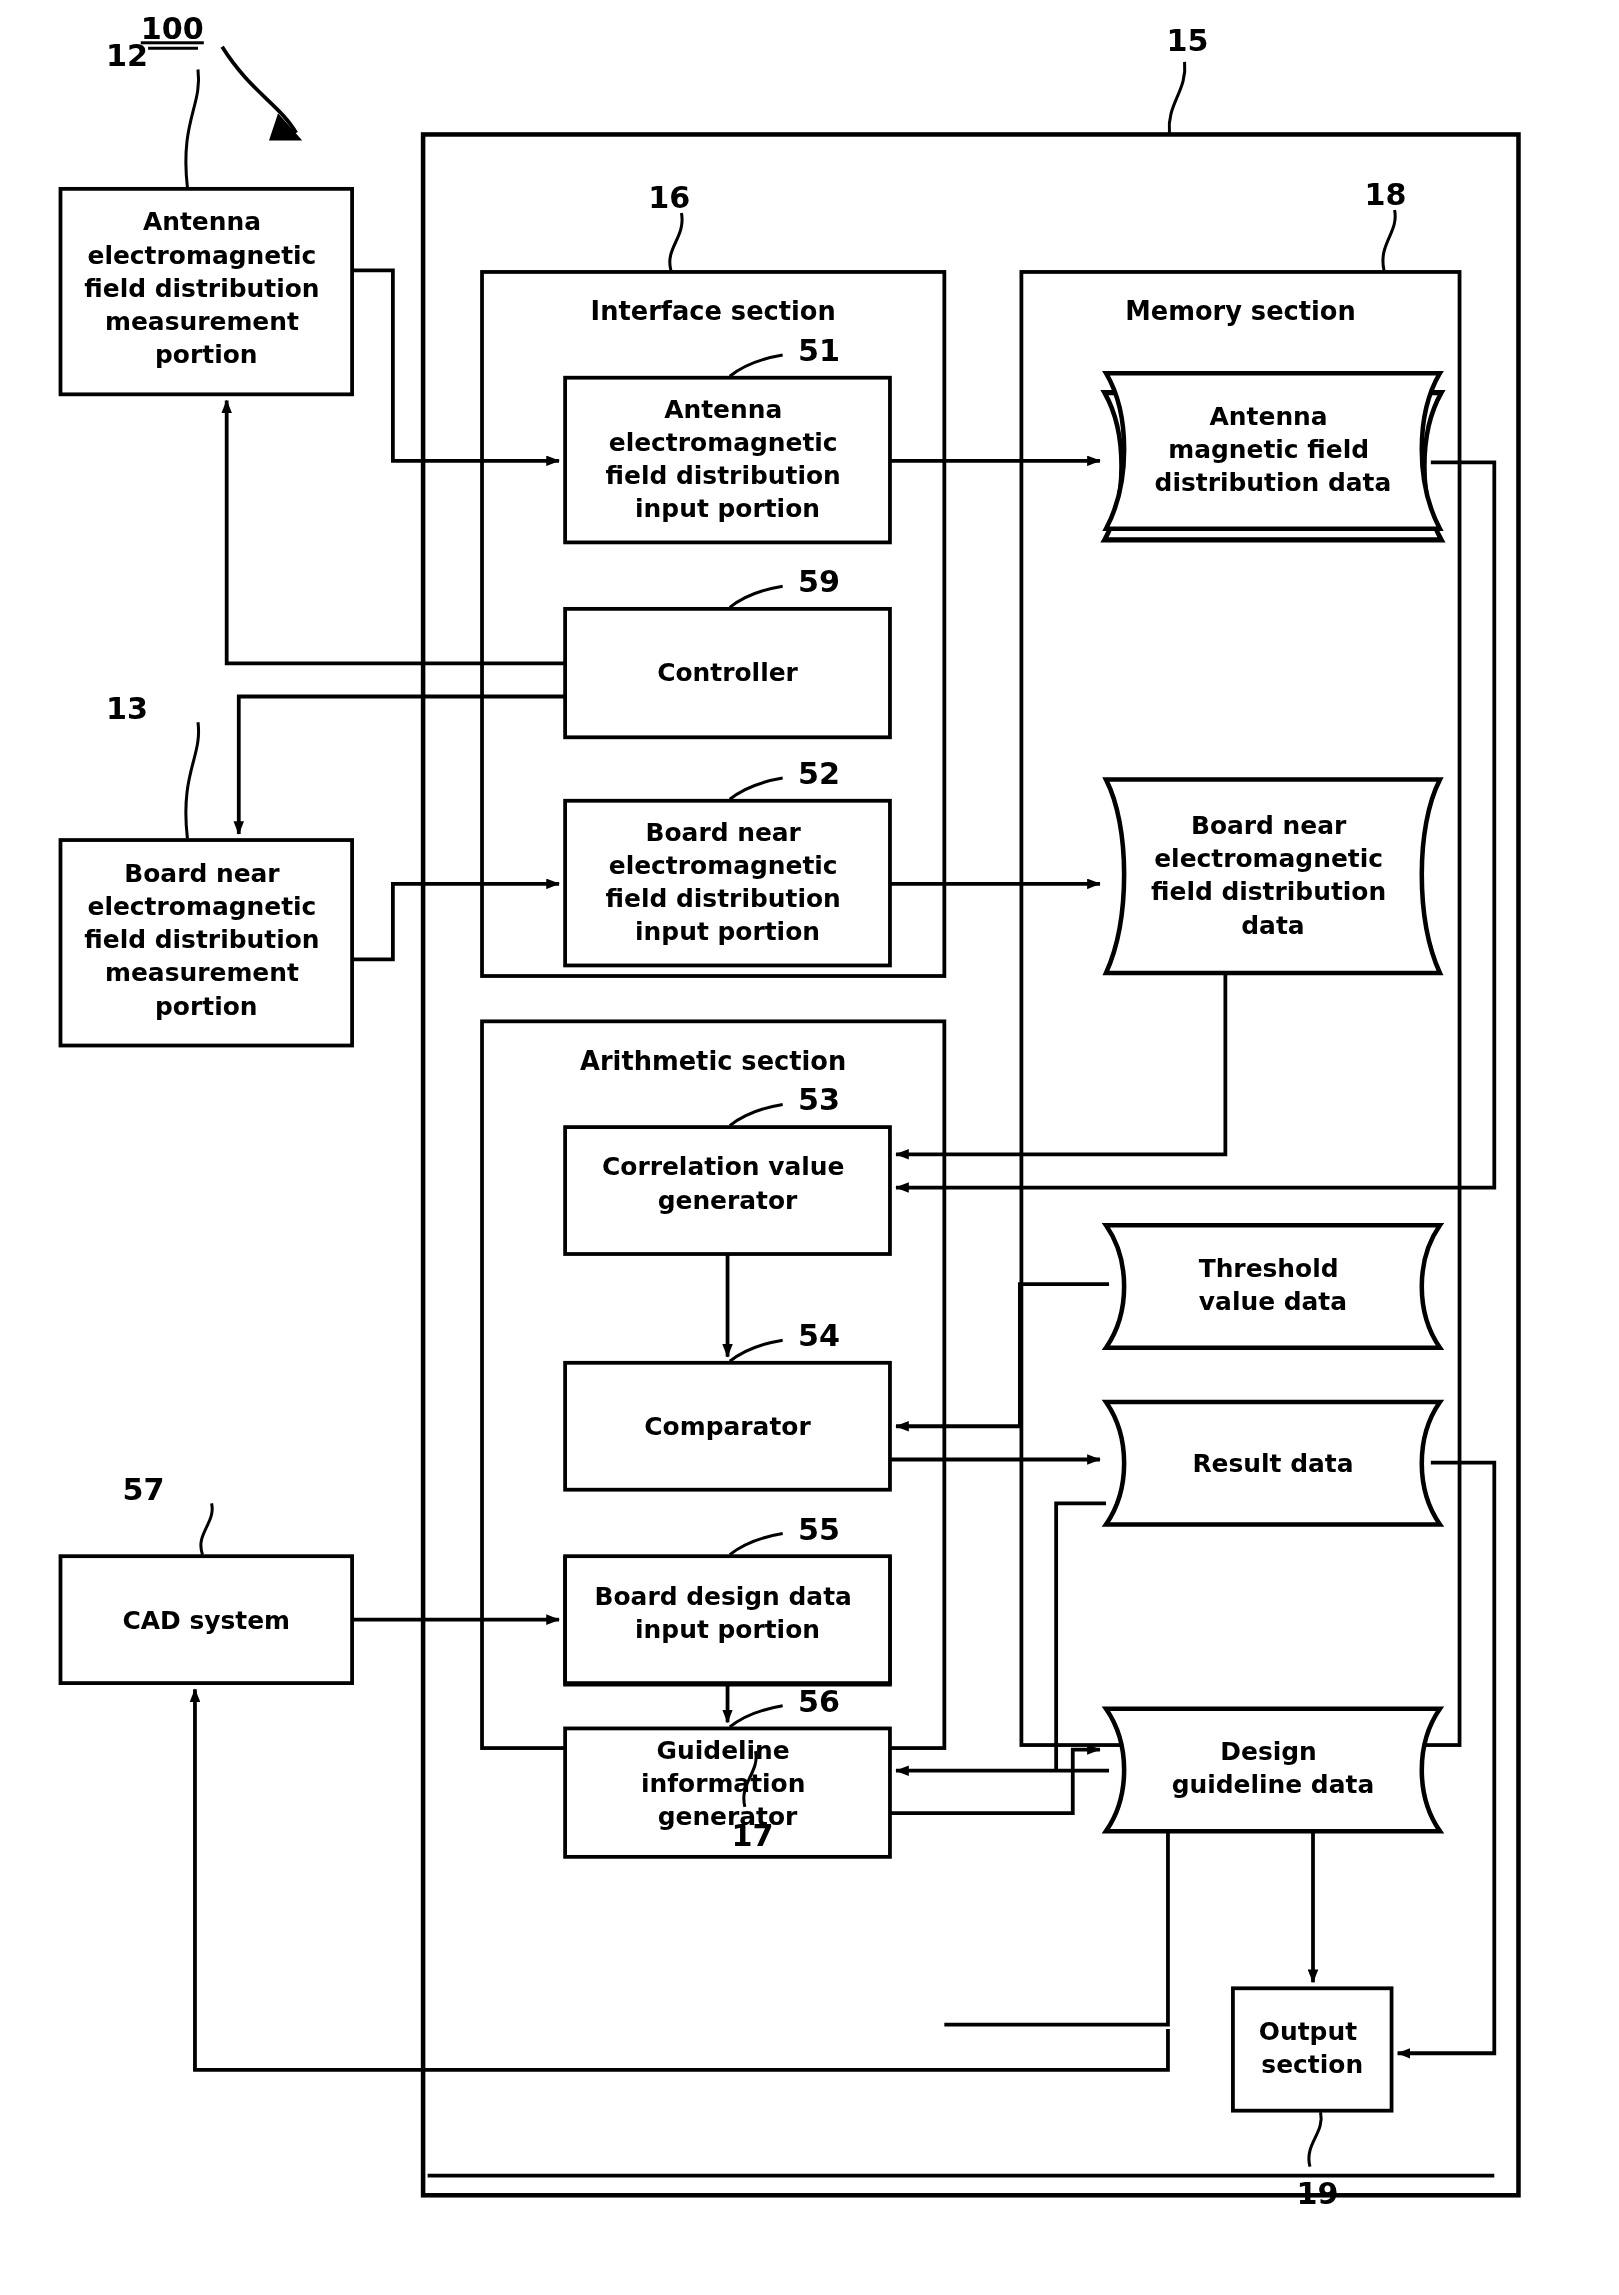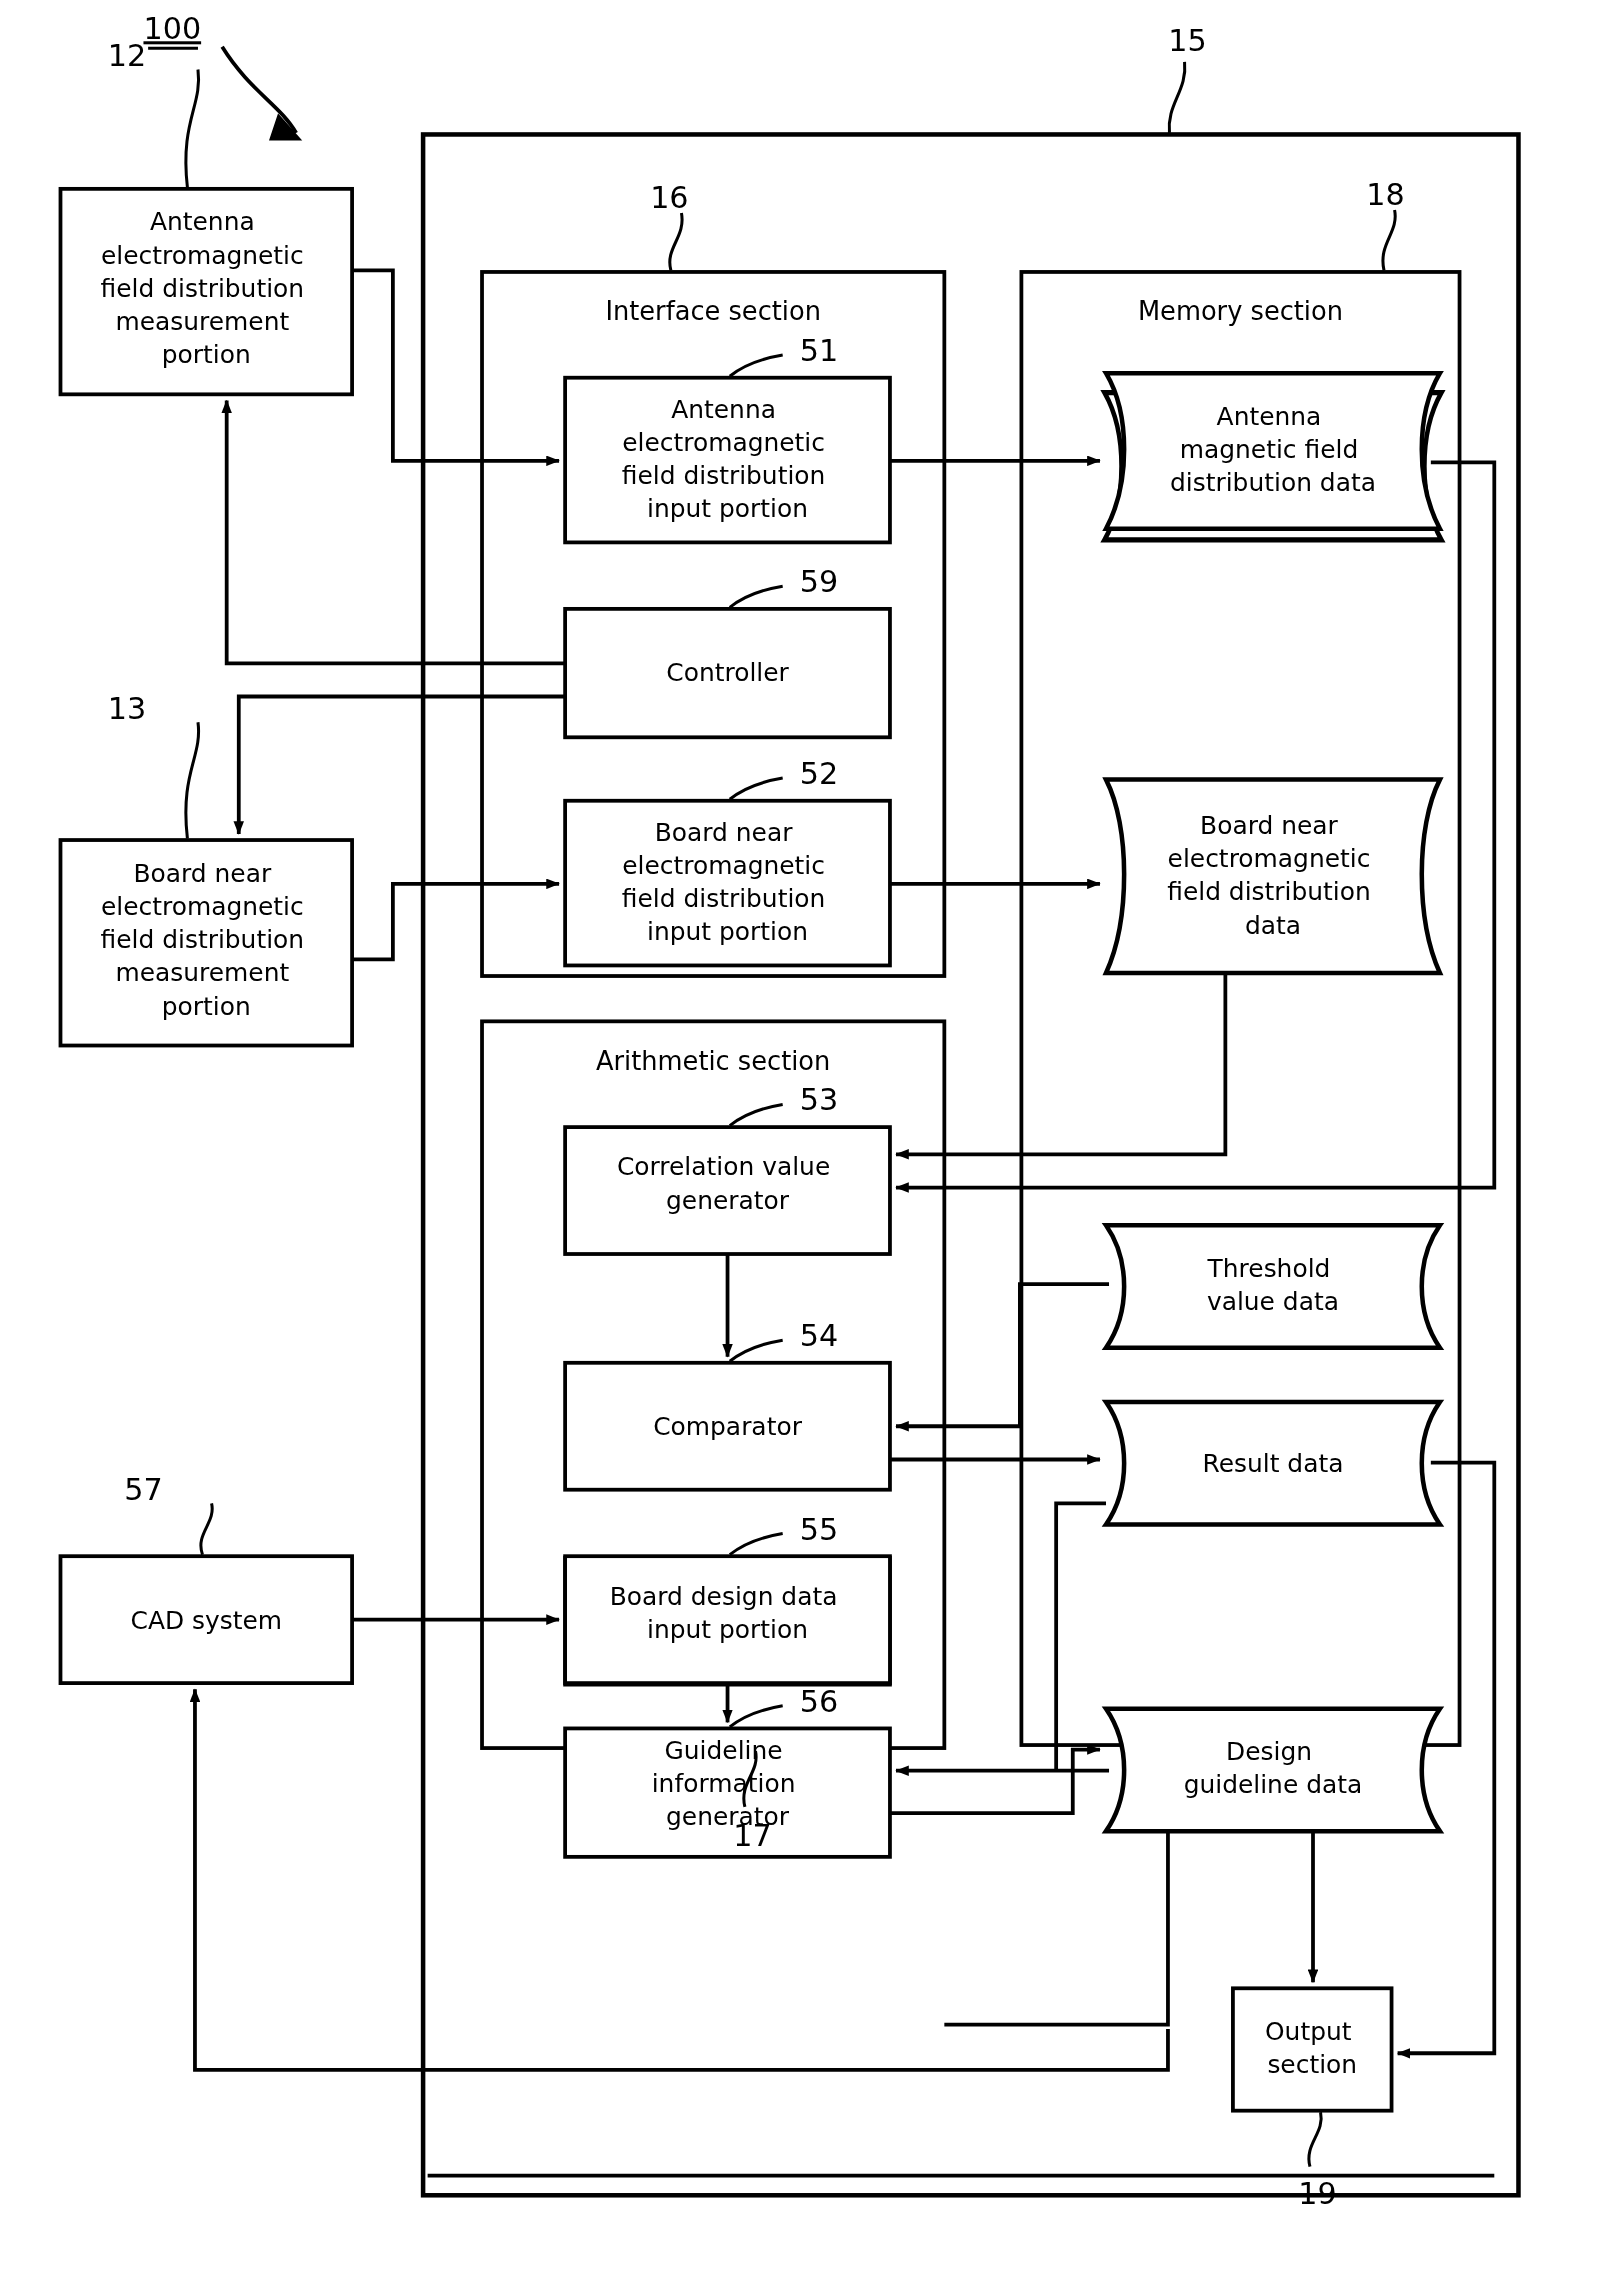--- a/index.html
+++ b/index.html
@@ -1,17 +1,17 @@
 <!DOCTYPE html>
 <html style="font-size:12px"><head>
 <meta charset="utf-8">
 <style>
   html,body{margin:0;padding:0;background:#ffffff;}
   body{width:1619px;height:2295px;font-family:"DejaVu Sans",sans-serif;}
-  #stage{position:relative;width:1619px;height:2295px;overflow:hidden;background:#fff;}
+  #stage{position:relative;width:1619px;height:2295px;overflow:hidden;background:#fff;font-weight:bold;}
   svg{position:absolute;left:0;top:0;}
   .lbl{font-family:"DejaVu Sans",sans-serif;fill:#000;}
   .boxtext{font-size:33px;}
   .sectiontitle{font-size:34px;}
   .refnum{font-size:40px;}
 </style>
 </head>
 <body>
 
 <div id="stage">

